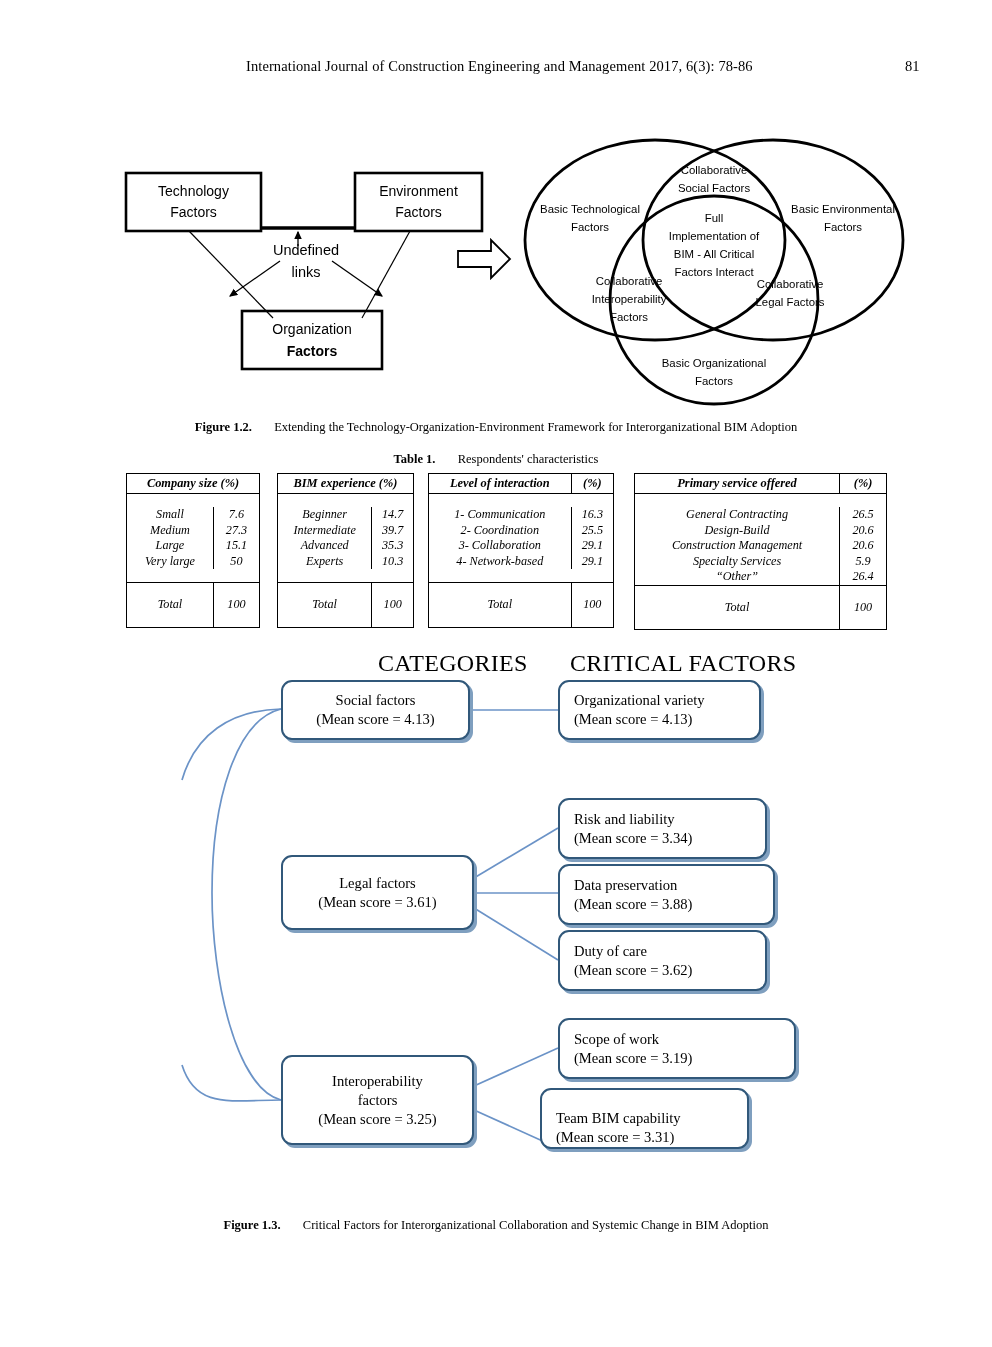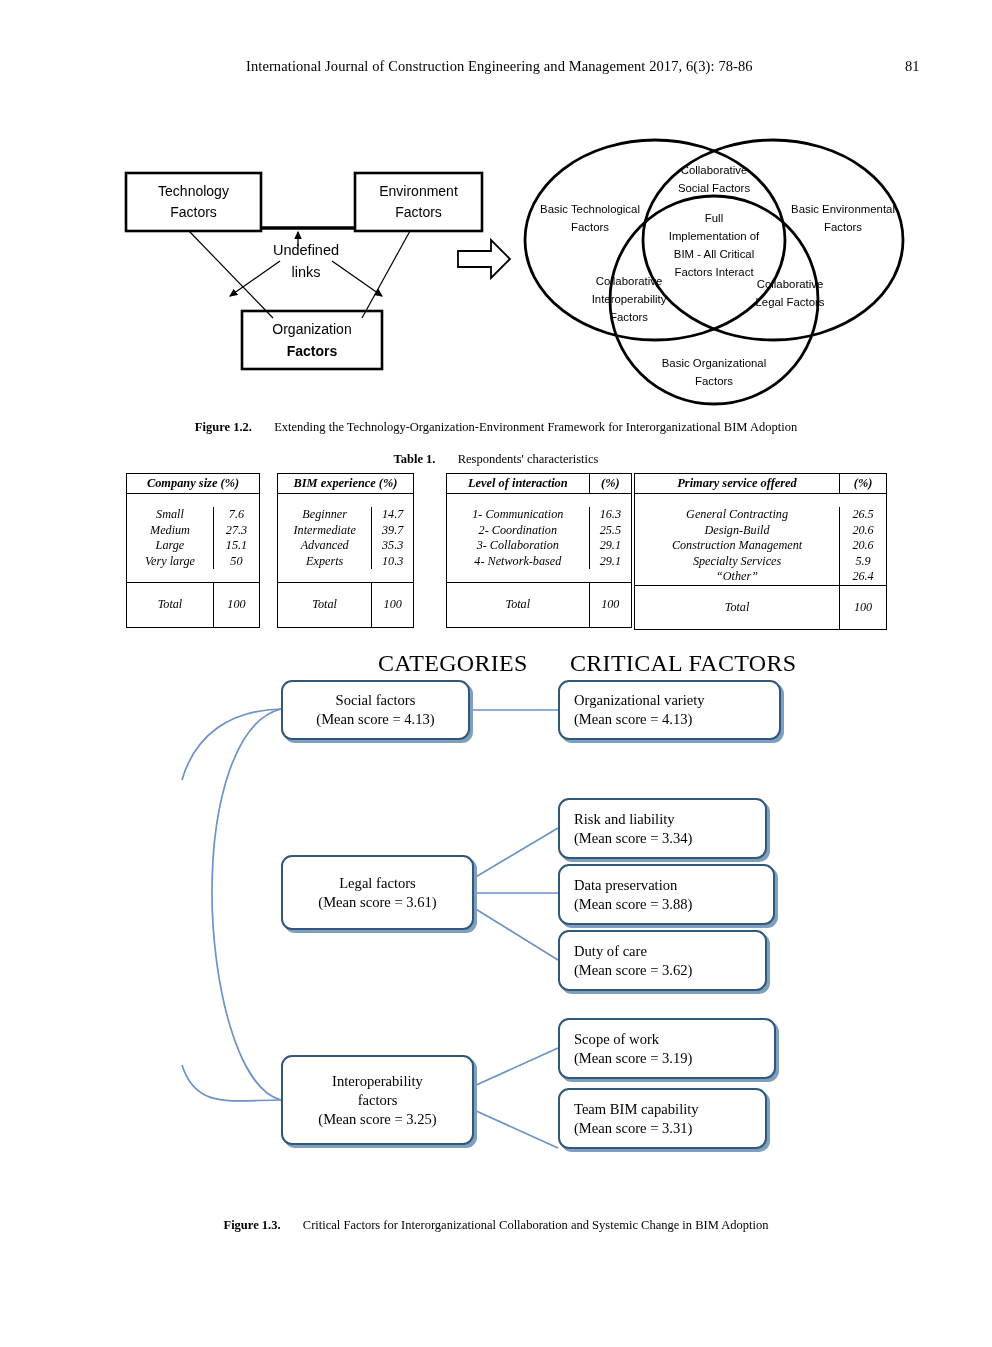--- a/index.html
+++ b/index.html
@@ -99,21 +99,21 @@
   table.resp tr.body-row td { border-left: 1px solid #000; border-right: 1px solid #000; }
   table.resp tr.total-row td {
     border-top: 1px solid #000;
     border-bottom: 1px solid #000;
     padding: 14px 5px;
   }
   .pad-cell { height: 13px; border: none !important; }
 
   #tbl-company { left: 126px; width: 134px; }
   #tbl-bim     { left: 277px; width: 137px; }
-  #tbl-level   { left: 446px; width: 186px; }
+  #tbl-level   { left: 428px; width: 186px; }
   #tbl-service { left: 634px; width: 253px; }
 
   
   #figure-13 {
     position: absolute;
     left: 0; top: 640px;
     width: 992px;
     height: 560px;
   }
   #flow-svg { position: absolute; left: 0; top: 0; }
@@ -422,46 +422,46 @@
     <span class="line">Legal factors</span>
     <span class="line">(Mean score = 3.61)</span>
   </div>
 
   <div class="node center" style="left:281px; top:415px; width:193px; height:90px;">
     <span class="line">Interoperability</span>
     <span class="line">factors</span>
     <span class="line">(Mean score = 3.25)</span>
   </div>
 
-  <div class="node leftal" style="left:558px; top:40px; width:223px; height:60px;">
+  <div class="node leftal" style="left:558px; top:40px; width:203px; height:60px;">
     <span class="line">Organizational variety</span>
     <span class="line">(Mean score = 4.13)</span>
   </div>
 
   <div class="node leftal" style="left:558px; top:158px; width:209px; height:61px;">
     <span class="line">Risk and liability</span>
     <span class="line">(Mean score = 3.34)</span>
   </div>
 
   <div class="node leftal" style="left:558px; top:224px; width:217px; height:61px;">
     <span class="line">Data preservation</span>
     <span class="line">(Mean score = 3.88)</span>
   </div>
 
   <div class="node leftal" style="left:558px; top:290px; width:209px; height:61px;">
     <span class="line">Duty of care</span>
     <span class="line">(Mean score = 3.62)</span>
   </div>
 
-  <div class="node leftal" style="left:558px; top:378px; width:218px; height:61px;">
+  <div class="node leftal" style="left:558px; top:378px; width:238px; height:61px;">
     <span class="line">Scope of work</span>
     <span class="line">(Mean score = 3.19)</span>
   </div>
 
-  <div class="node leftal" style="left:558px; top:448px; width:209px; height:61px;">
+  <div class="node leftal" style="left:540px; top:448px; width:209px; height:61px;justify-content:flex-end;">
     <span class="line">Team BIM capability</span>
     <span class="line">(Mean score = 3.31)</span>
   </div>
 </div>
 
 <div class="fig-caption" id="caption-13">
   <span class="cap-lead">Figure 1.3.</span>
   <span class="cap-gap"></span>
   <span>Critical Factors for Interorganizational Collaboration and Systemic Change in BIM Adoption</span>
 </div>

